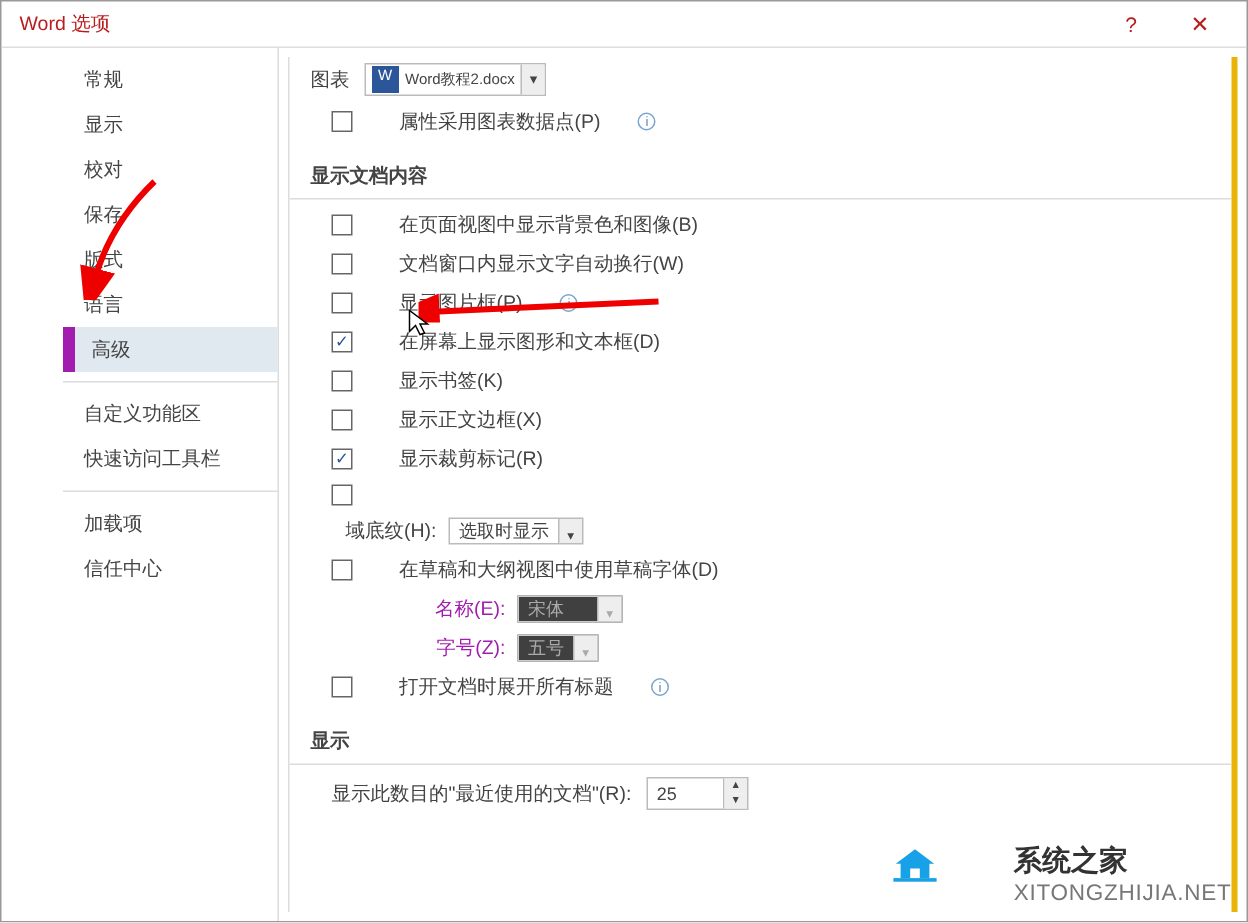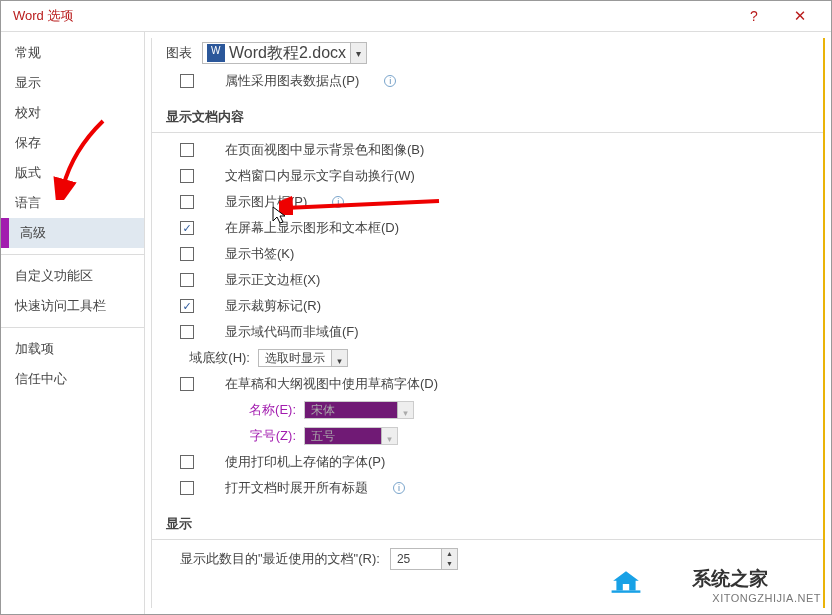--- a/index.html
+++ b/index.html
@@ -4,60 +4,60 @@
 <style>
   * { box-sizing: border-box; font-family: "Microsoft YaHei", "SimSun", Arial, sans-serif; }
   html, body { margin: 0; padding: 0; background: #fff; }
   .window { width: 832px; height: 615px; border: 1px solid #999; position: relative; overflow: hidden; background: #fff; }
   .titlebar { display: flex; align-items: center; height: 30px; padding: 0 8px 0 12px; font-size: 13px; color: #b91c1c; }
   .titlebar .title { flex: 1; }
   .titlebar .btn { width: 46px; text-align: center; font-size: 14px; }
   .titlebar .btn.help { font-size: 14px; }
   .titlebar .btn.close { font-size: 15px; }
   .body { position: absolute; top: 30px; left: 0; right: 0; bottom: 0; display: flex; border-top: 1px solid #ddd; }
-  .sidebar { width: 144px; border-right: 1px solid #dcdcdc; padding-top: 6px; }
+  .sidebar { width: 144px; border-right: 1px solid #dcdcdc; padding-top: 6px; margin-left: 41px; }
   .nav-item { padding: 6px 14px; font-size: 13px; color: #444; cursor: pointer; }
   .nav-item.active { background: #e0e8f0; border-left: 8px solid #a21caf; padding-left: 11px; }
   .nav-divider { border-top: 1px solid #dcdcdc; margin: 6px 0; }
-  .content { flex: 1; overflow: auto; border-left: 1px solid #dcdcdc; border-right: 2px solid #eab308; margin: 6px; padding: 0 0 12px 0; position: relative; }
+  .content { flex: 1; overflow: auto; border-left: 1px solid #dcdcdc; border-right: 4px solid #eab308; margin: 6px; padding: 0 0 12px 0; position: relative; }
   .row { display: flex; align-items: center; padding: 4px 14px; font-size: 13px; color: #444; }
   .row .label { margin-right: 10px; }
   .doc-select { display: inline-flex; align-items: center; border: 1px solid #bbb; height: 22px; background: #fff; }
   .doc-select .icon { width: 18px; height: 18px; margin: 0 4px; background: #2b579a; display: inline-block; position: relative; }
   .doc-select .icon::after { content: "W"; color: #fff; font-size: 10px; position: absolute; left: 4px; top: 1px; }
-  .doc-select .text { font-size: 16px; padding-right: 4px; }
+  .doc-select .text { font-size: 10px; padding-right: 4px; }
   .doc-select .dd { width: 16px; text-align: center; border-left: 1px solid #bbb; font-size: 10px; height: 100%; line-height: 22px; background: #eee; }
   .section-header { padding: 8px 14px 6px 14px; font-size: 13px; font-weight: bold; color: #444; border-bottom: 1px solid #dcdcdc; margin: 6px 0 4px 0; }
   .check-row { display: flex; align-items: center; padding: 4px 14px 4px 28px; font-size: 13px; color: #444; gap: 21px; }
   .checkbox { width: 14px; height: 14px; border: 1px solid #666; margin-right: 10px; display: inline-flex; align-items: center; justify-content: center; font-size: 11px; color: #2b579a; flex-shrink: 0; }
   .checkbox.checked::after { content: "✓"; line-height: 1; }
   .info-icon { display: inline-block; width: 12px; height: 12px; border: 1px solid #7aa5cc; border-radius: 50%; color: #5b8bb6; font-size: 9px; text-align: center; line-height: 11px; margin-left: 4px; }
   .sub-row { display: flex; align-items: flex-end; padding: 4px 14px 4px 28px; font-size: 13px; color: #444; }
   .sub-row .slabel { width: 70px; text-align: right; margin-right: 8px; }
   .sub-row.disabled .slabel { color: #a21caf; }
   .dropdown { display: inline-flex; align-items: center; border: 1px solid #bbb; height: 18px; background: #fff; }
-  .dropdown.disabled { background: #701a75; border-color: #ccc; color: #aaa; gap: 40px; }
+  .dropdown.disabled { background: #404040; border-color: #ccc; color: #aaa; }
   .dropdown .dval { padding: 0 6px; font-size: 12px; min-width: 52px; }
   .dropdown .darrow { width: 16px; text-align: center; border-left: 1px solid #bbb; font-size: 9px; height: 100%; line-height: 22px; background: #eee; }
   .dropdown.disabled .darrow { background: #eee; color: #aaa; }
   .btn-flat { border: 1px solid #bbb; padding: 4px 10px; font-size: 13px; background: #fff; }
   .indent2 { margin-left: 46px; }
   .spinner { display: inline-flex; align-items: center; border: 1px solid #bbb; height: 22px; background: #fff; }
   .spinner .sval { width: 50px; padding: 0 6px; font-size: 12px; }
   .spinner .arrows { width: 16px; border-left: 1px solid #bbb; height: 100%; display: flex; flex-direction: column; }
   .spinner .arrows span { flex: 1; font-size: 7px; text-align: center; line-height: 9px; background: #eee; }
   
   .ann-arrow1 { position: absolute; left: 52px; top: 114px; pointer-events: none; }
   .ann-arrow2 { position: absolute; left: 278px; top: 194px; pointer-events: none; }
   .cursor-img { position: absolute; left: 271px; top: 205px; pointer-events: none; }
   
   .watermark { position: absolute; right: 10px; bottom: 10px; display: flex; font-size: 13px; color: #555; gap: 44px; }
   .watermark .logo { width: 32px; height: 28px; margin-right: 6px; }
   .watermark .big { font-size: 19px; font-weight: bold; color: #333; }
-  .watermark .small { font-size: 11px; color: #777; letter-spacing: 0.5px; margin-left: 20px; }
+  .watermark .small { font-size: 15px; color: #777; letter-spacing: 0.5px; }
 </style>
 </head>
 <body>
 
 <div class="window">
   <div class="titlebar">
     <span class="title">Word 选项</span>
     <span class="btn help">?</span>
     <span class="btn close">✕</span>
   </div>
@@ -122,21 +122,20 @@
       <div class="check-row">
         <span class="checkbox"></span>
         <span class="clabel">显示正文边框(X)</span>
       </div>
       <div class="check-row">
         <span class="checkbox checked"></span>
         <span class="clabel">显示裁剪标记(R)</span>
       </div>
       <div class="check-row">
         <span class="checkbox"></span>
-        <span class="clabel">显示域代码而非域值(F)</span>
       </div>
 
       <div class="sub-row">
         <span class="slabel">域底纹(H):</span>
         <span class="dropdown">
           <span class="dval">选取时显示</span>
           <span class="darrow">▾</span>
         </span>
       </div>
 
@@ -153,24 +152,20 @@
         </span>
       </div>
       <div class="sub-row disabled indent2">
         <span class="slabel">字号(Z):</span>
         <span class="dropdown disabled">
           <span class="dval" style="min-width:30px">五号</span>
           <span class="darrow">▾</span>
         </span>
       </div>
 
-      <div class="check-row">
-        <span class="checkbox"></span>
-        <span class="clabel">使用打印机上存储的字体(P)</span>
-      </div>
 
 
       <div class="check-row">
         <span class="checkbox"></span>
         <span class="clabel">打开文档时展开所有标题</span>
         <span class="info-icon">i</span>
       </div>
 
       <div class="section-header">显示</div>
 

